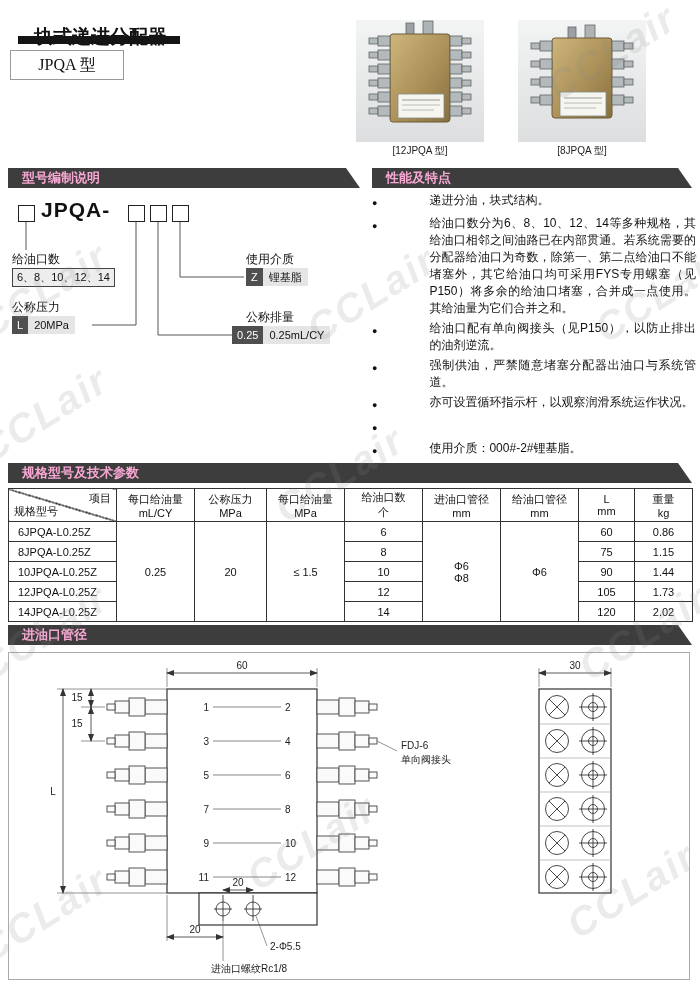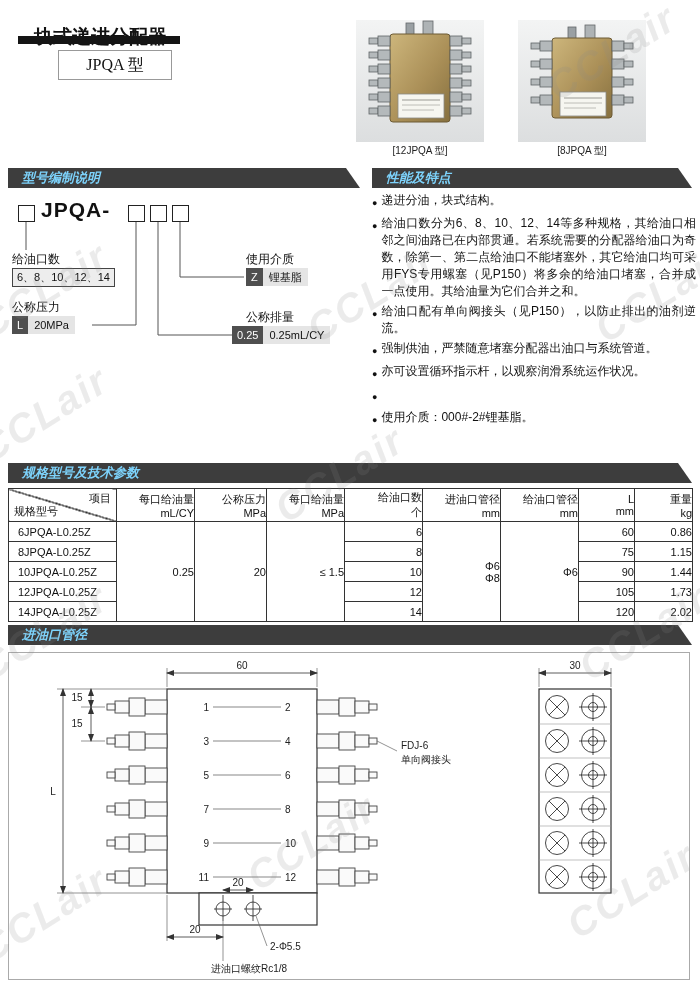--- a/index.html
+++ b/index.html
@@ -9,57 +9,57 @@
   
   .wm { position:absolute; font-size:40px; font-weight:bold; font-style:italic;
         color:#8a8a8a; opacity:0.16; transform:rotate(-32deg); letter-spacing:2px;
         pointer-events:none; z-index:3; white-space:nowrap; }
 
   
   .title { position:absolute; left:18px; top:8px; margin:16px; font-size:19px; font-weight:bold; }
   .title-rule { position:absolute; left:18px; top:36px; width:162px; height:8px; background:#151515; }
   .subtitle { position:absolute; left:10px; top:50px; width:112px; height:28px;
               border:1px solid #999; background:#fff; text-align:center; line-height:28px;
-              font-family:"Liberation Serif","DejaVu Serif",serif; font-size:16px;margin-left:48px; }
+              font-family:"Liberation Serif","DejaVu Serif",serif; font-size:16px; }
 
   
   .photo { position:absolute; width:128px; height:122px; margin:0; }
   .photo-1 { left:356px; top:20px; } .photo-2 { left:518px; top:20px; }
   .caption { position:absolute; width:128px; top:144px; text-align:center; font-size:10px; color:#222; }
   .cap-1 { left:356px; } .cap-2 { left:518px; }
 
   
-  .bar { position:absolute; height:20px; background:#3d3d3d; color:#7dd3fc; font-size:13px;
+  .bar { position:absolute; height:20px; background:#3d3d3d; color:#f9a8d4; font-size:13px;
          font-weight:bold; line-height:20px; padding-left:14px; box-sizing:border-box;
-         clip-path:polygon(0 0, calc(100% - 14px) 0, 100% 100%, 0 100%); z-index:2;font-style:italic; }
+         clip-path:polygon(0 0, calc(100% - 14px) 0, 100% 100%, 0 100%); z-index:2; }
 
   
   .model-diagram { position:absolute; left:8px; top:196px; width:356px; height:150px; }
   .md-lines { position:absolute; left:0; top:0; width:356px; height:148px; }
   .md-lines path { stroke:#555; stroke-width:1; fill:none; }
   .md-box { position:absolute; width:15px; height:15px; border:1.5px solid #222; background:#fff; }
   .md-code { position:absolute; left:33px; top:2px; font-size:21px; font-weight:bold; letter-spacing:1px; }
   .md-label { position:absolute; font-size:12px; color:#111; }
   .md-vals { position:absolute; border:1px solid #444; background:#ededed; font-size:11px;
              line-height:15px; padding:1px 4px; }
   .md-row { position:absolute; display:flex; height:18px; font-size:11px; line-height:18px; }
   .md-k { background:#4f4f4f; color:#fff; padding:0 5px; text-align:center; }
   .md-v { background:#e5e5e5; color:#111; padding:0 6px; }
 
   
   .features { position:absolute; left:372px; top:192px; width:324px; margin:0; padding:0;
               list-style:none; font-size:12px; line-height:17px; }
   .features li { display:flex; margin-bottom:3px; }
   .dot { font-size:9px; padding:3px 4px 0 0; flex:0 0 auto; }
-  .ftxt { text-align:justify; }
+  .ftxt { text-align:justify;margin-left:48px; }
 
   
   .spec { position:absolute; left:8px; top:488px; width:684px; border-collapse:collapse;
           font-size:11px; table-layout:fixed; background:#fff; }
-  .spec th, .spec td { border:1px solid #333; text-align:right; padding:0; height:19px;
+  .spec th, .spec td { border:1px solid #333; text-align:center; padding:0; height:19px;
                        overflow:hidden; }
   .spec thead th { height:32px; font-weight:normal; }
   .spec td.model { text-align:left; padding-left:9px; }
   .corner { position:relative;
             background:linear-gradient(to top right, transparent calc(50% - 0.7px),
                        #333 calc(50% - 0.7px), #333 calc(50% + 0.7px), transparent calc(50% + 0.7px)); }
   .c-top { position:absolute; top:2px; right:5px; } .c-bot { position:absolute; bottom:2px; left:5px; }
 
   
   .draw-box { position:absolute; left:8px; top:652px; width:682px; height:328px;

